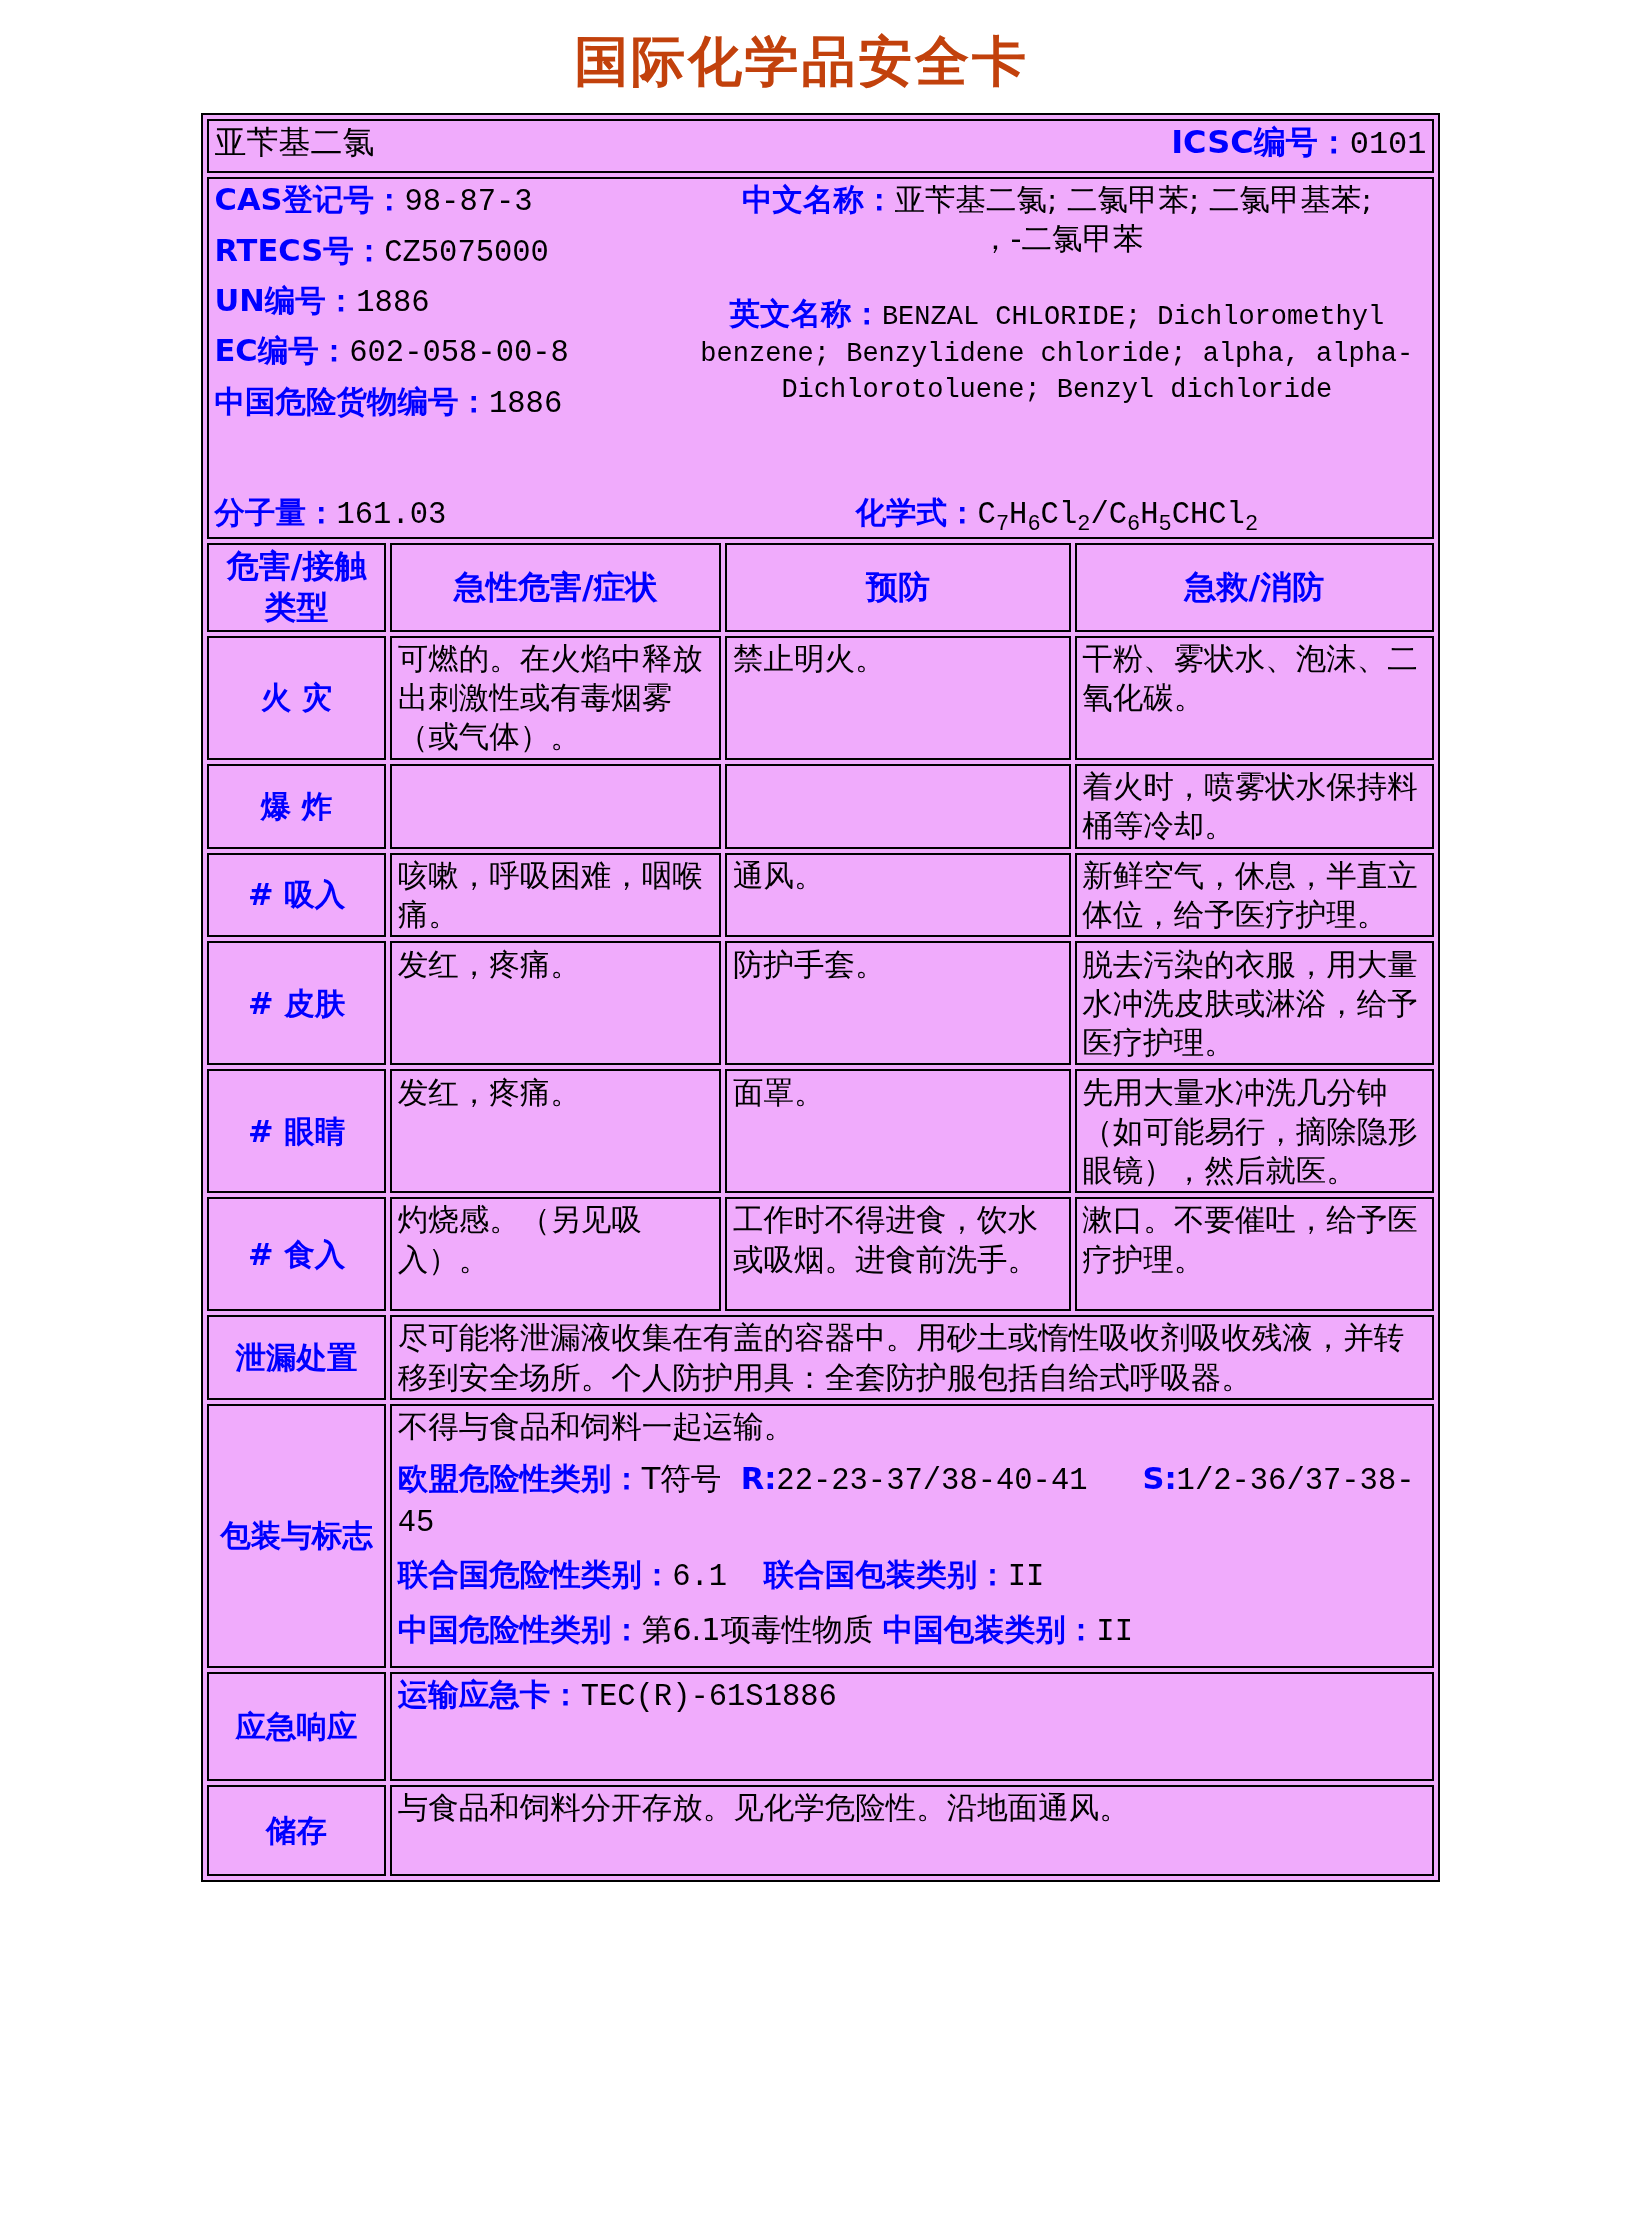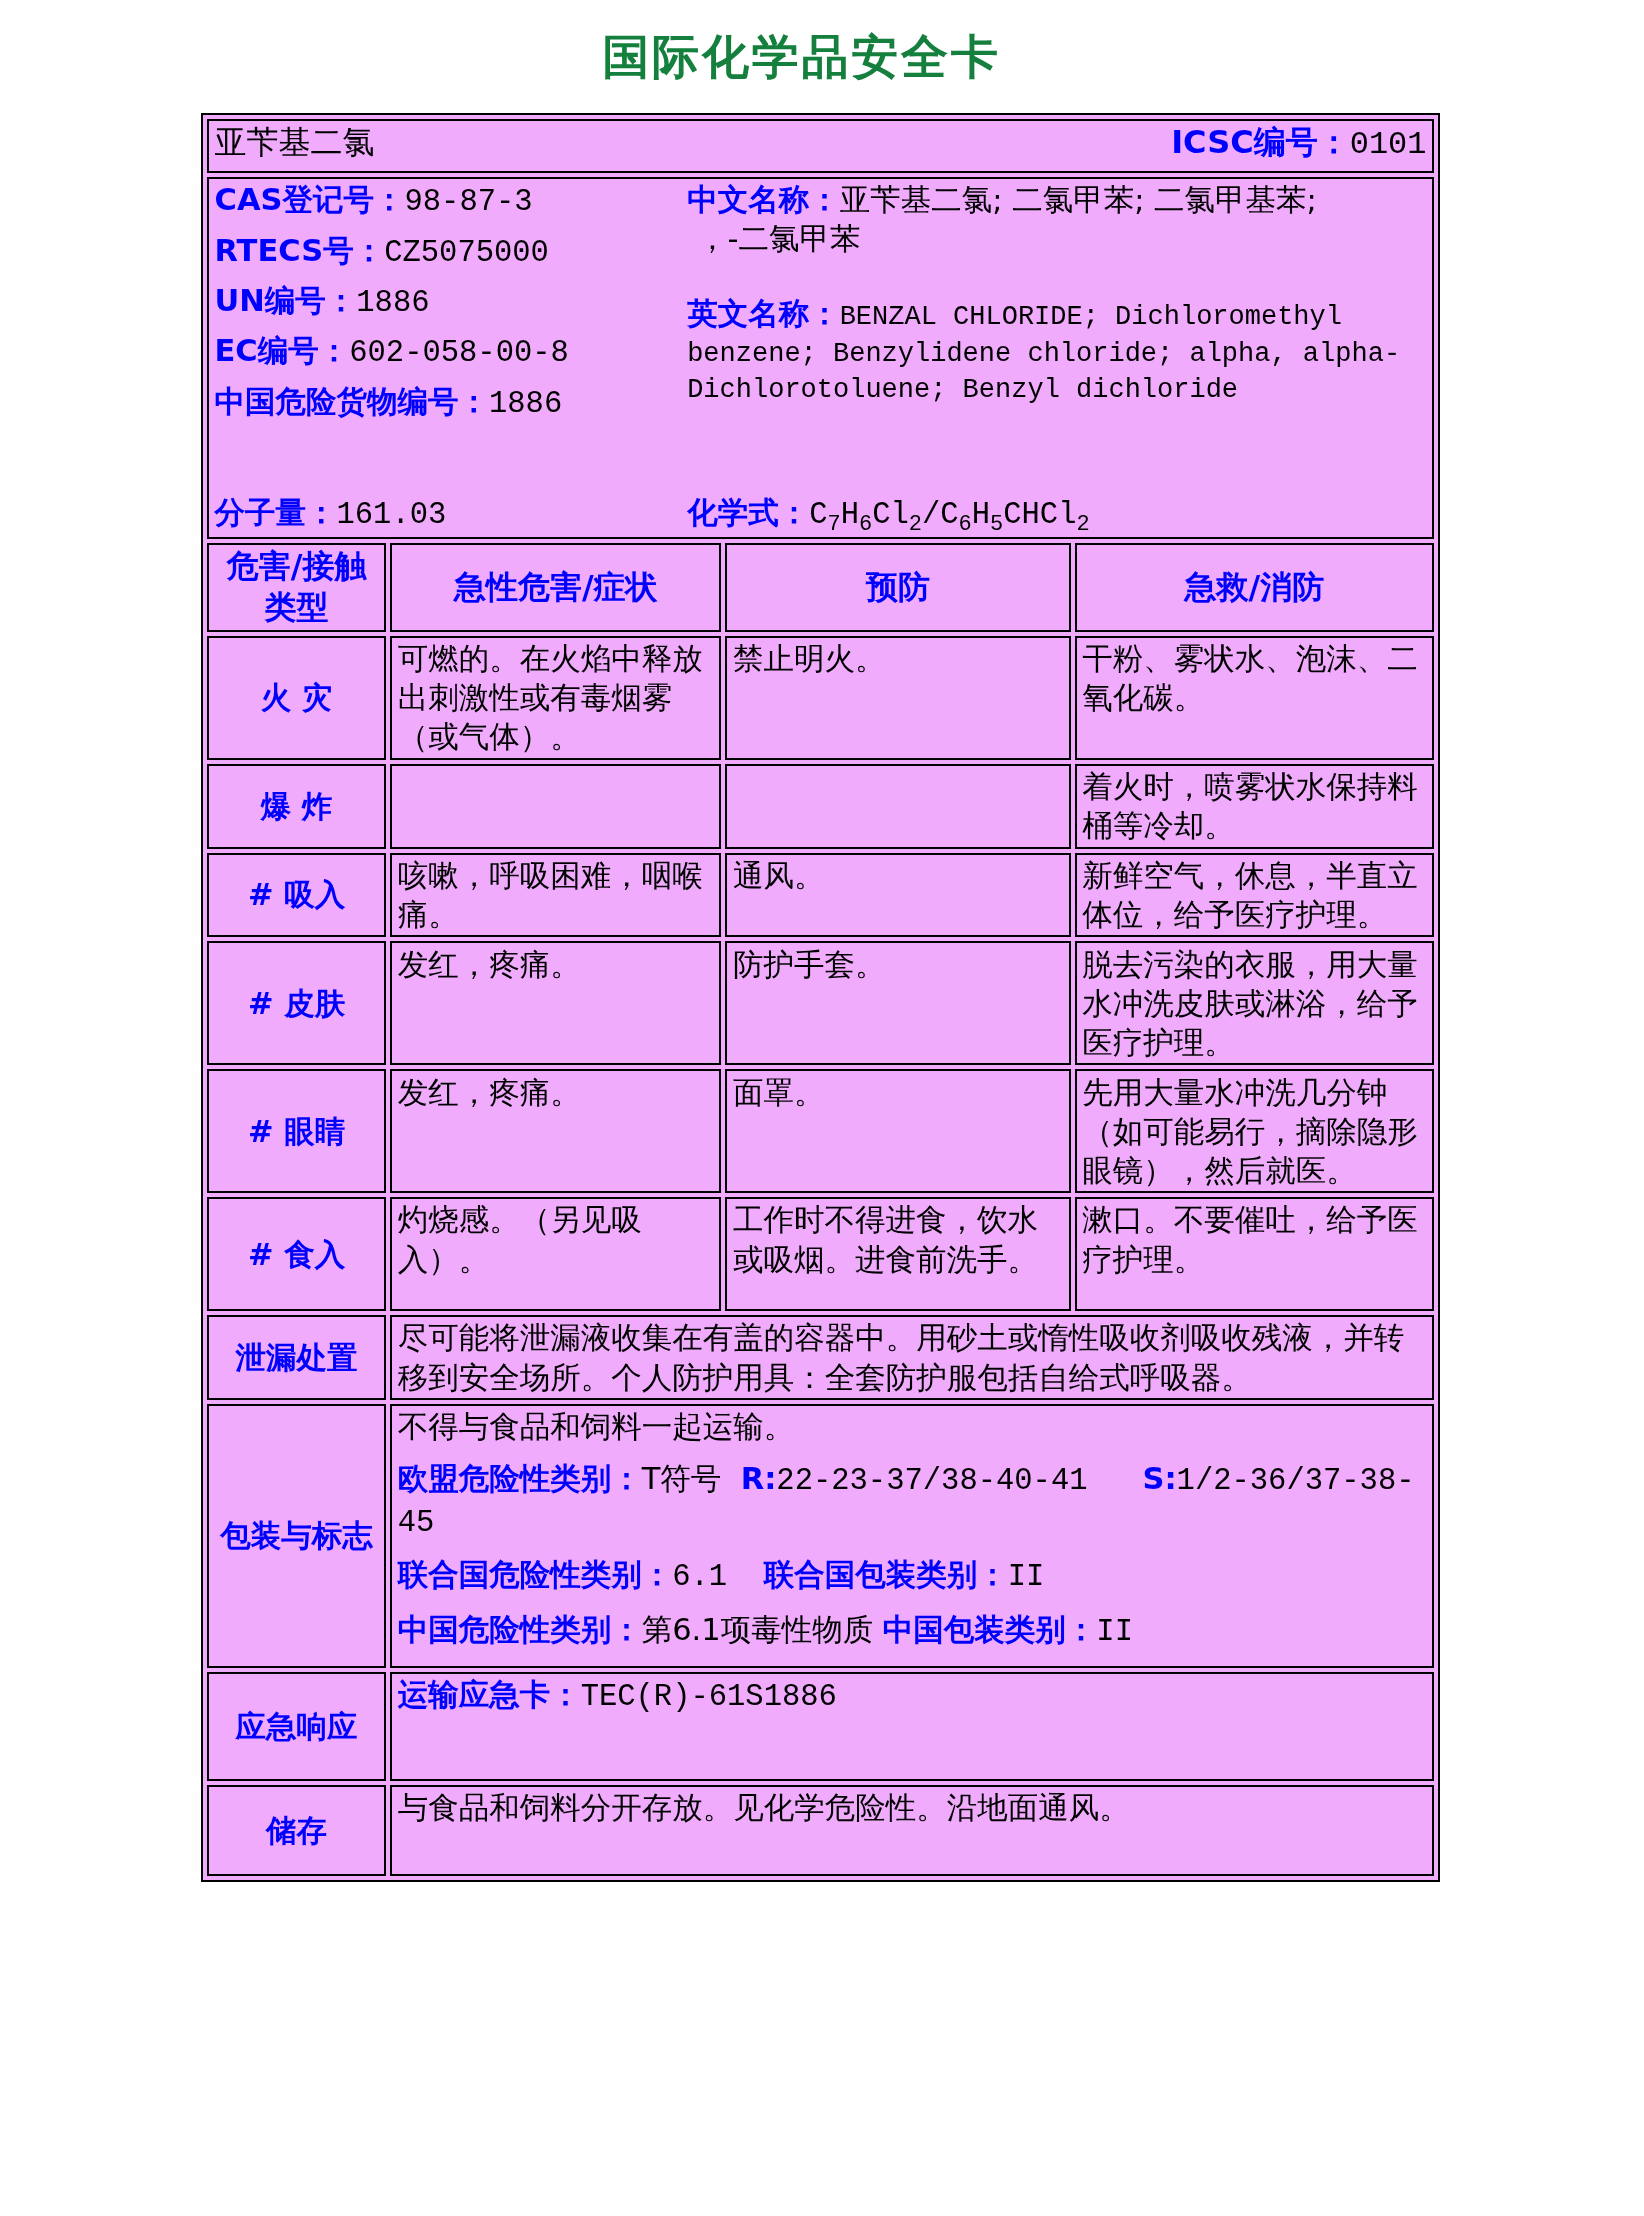--- a/index.html
+++ b/index.html
@@ -1,34 +1,34 @@
 <!DOCTYPE html>
 <html style="font-size:11px"><head>
 <meta charset="utf-8">
 <style>
   html,body{margin:0;padding:0;background:#fff;}
   #page{position:relative;width:1644px;height:2216px;background:#ffffff;overflow:hidden;
         font-family:"DejaVu Sans","Liberation Sans",sans-serif;color:#000;}
   .title{position:absolute;top:26px;left:0;width:1603px;text-align:center;
-         font-size:47px;font-weight:bold;color:#15803d;letter-spacing:2.8px;}
+         font-size:54px;font-weight:bold;color:#c2410c;letter-spacing:2.8px;}
   table.card{position:absolute;left:201px;top:113px;width:1239px;
              table-layout:fixed;border-collapse:separate;border-spacing:4.2px;
              border:2.8px solid #000;background:#f0abfc;}
   td{border:2.8px solid #000;box-sizing:border-box;padding:1.4px 5.5px;
      vertical-align:top;font-size:30.5px;line-height:1.28;word-break:break-all;}
   .blab{color:#0000ff;font-weight:bold;}
   .mono{font-family:"Liberation Mono","DejaVu Sans Mono",monospace;}
   .lab{color:#0000ff;font-weight:bold;text-align:center;vertical-align:middle;
        word-break:keep-all;}
   .hdr{color:#0000ff;font-weight:bold;text-align:center;vertical-align:middle;
        font-size:32px;}
   .toprow{display:flex;justify-content:space-between;align-items:flex-start;font-size:32px;}
   .r2wrap{display:flex;height:355px;}
   .r2left{width:39%;display:flex;flex-direction:column;}
-  .r2right{width:61%;display:flex;flex-direction:column;}
+  .r2right{width:61%;display:flex;flex-direction:column;text-align:center;}
   .regline{margin-bottom:8.3px;white-space:pre-wrap;}
   .enline{font-size:27px;white-space:pre;line-height:1.35;font-family:Liberation Mono, monospace;}
   .cnline{white-space:pre-wrap;}
   .gap{height:36px;}
   .bottomline{margin-top:auto;white-space:pre-wrap;}
   .pre{white-space:pre-wrap;}
   .packline{margin-bottom:12.5px;white-space:pre-wrap;}
   sub{font-size:0.72em;line-height:0;}
 </style>
 </head>

